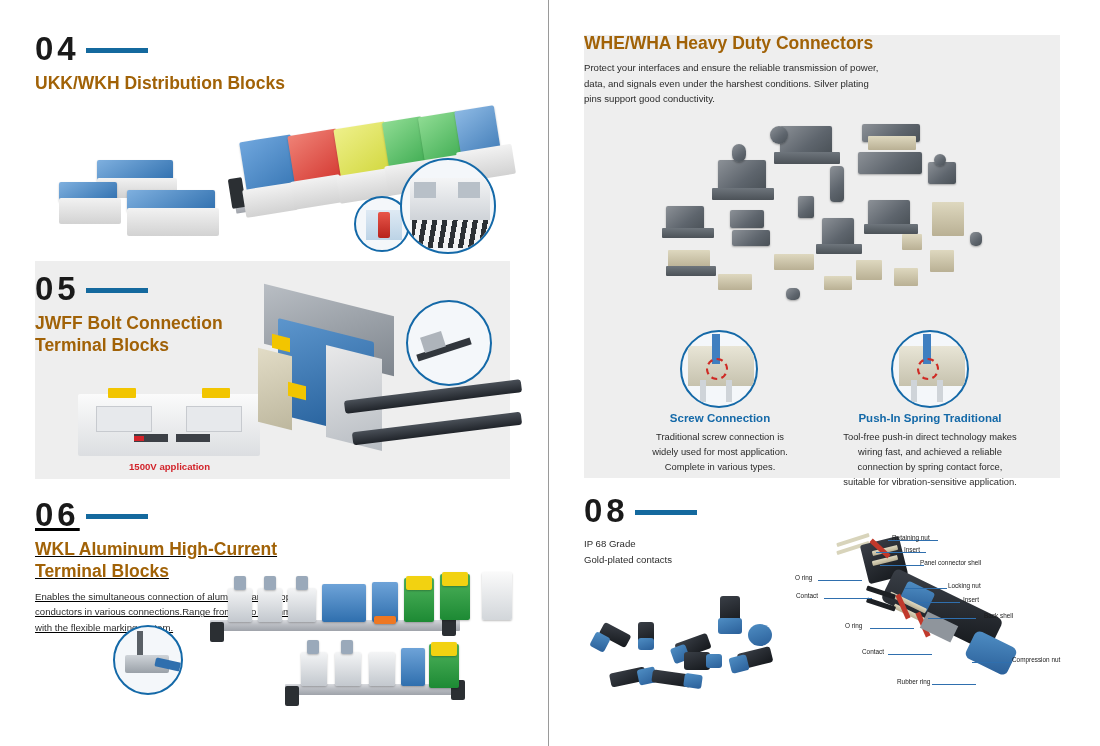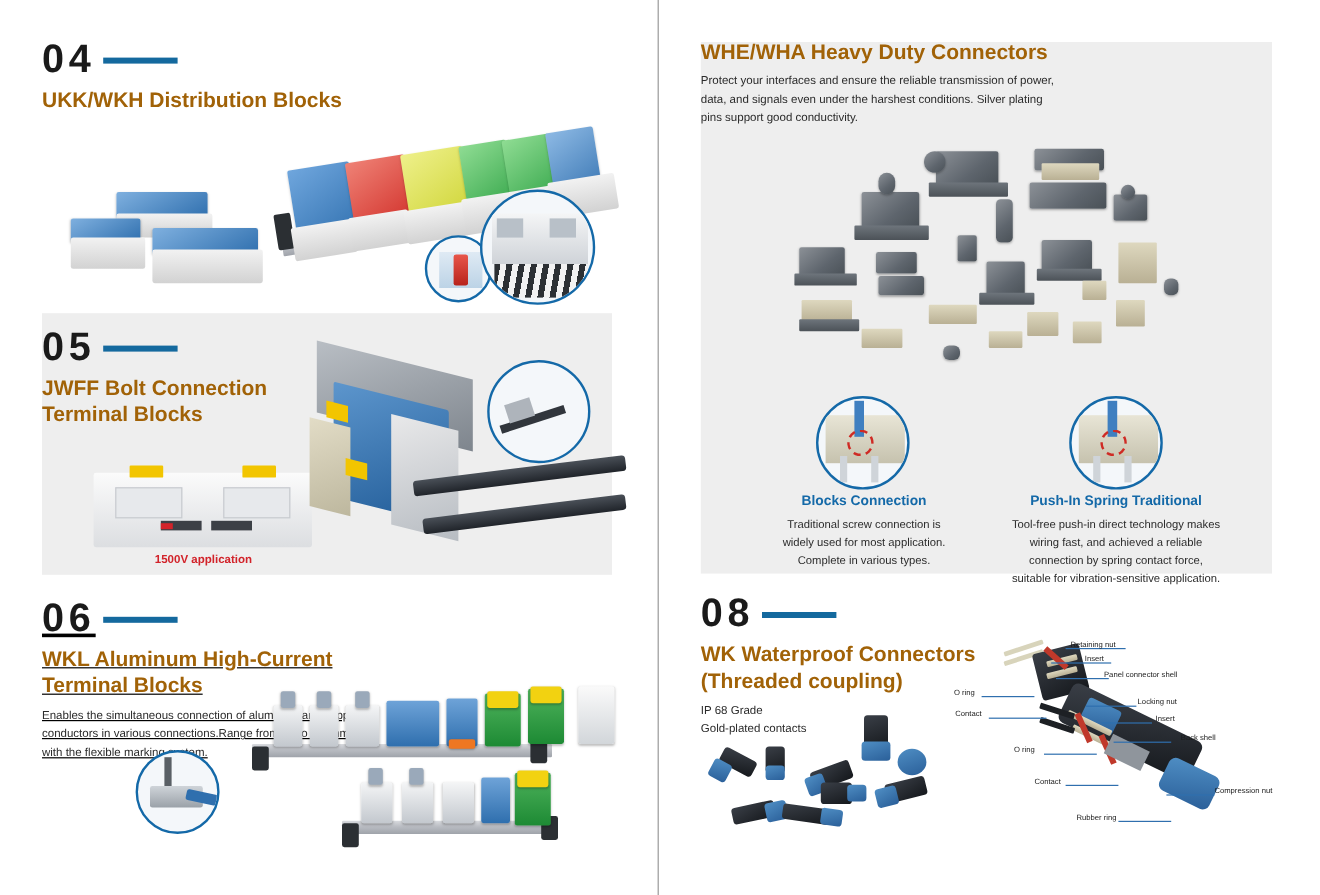--- a/index.html
+++ b/index.html
@@ -288,21 +288,21 @@
   </div>
 
   <div style="position:absolute; left:640px; top:330px; width:160px;">
     <div class="circ" style="left:40px; top:0px; width:78px; height:78px;">
       <div style="position:absolute;left:6px;top:14px;width:66px;height:40px;background:linear-gradient(#e8e5d6,#c6c2ae);"></div>
       <div style="position:absolute;left:30px;top:2px;width:8px;height:30px;background:#3f7fc0;"></div>
       <div style="position:absolute;left:24px;top:26px;width:22px;height:22px;border:2px dashed #cf2a24;border-radius:50%;"></div>
       <div style="position:absolute;left:18px;top:48px;width:6px;height:22px;background:#cfd4d9;"></div>
       <div style="position:absolute;left:44px;top:48px;width:6px;height:22px;background:#cfd4d9;"></div>
     </div>
-    <div class="callout-title" style="top:82px; left:0;">Blocks Connection</div>
+    <div class="callout-title" style="top:82px; left:0;">Screw Connection</div>
     <div class="callout-body" style="top:100px; left:0; width:160px;">Traditional screw connection is
 widely used for most application.
 Complete in various types.</div>
   </div>
 
   <div style="position:absolute; left:828px; top:330px; width:204px;">
     <div class="circ" style="left:63px; top:0px; width:78px; height:78px;">
       <div style="position:absolute;left:6px;top:14px;width:66px;height:40px;background:linear-gradient(#e8e5d6,#c6c2ae);"></div>
       <div style="position:absolute;left:30px;top:2px;width:8px;height:30px;background:#3f7fc0;"></div>
       <div style="position:absolute;left:24px;top:26px;width:22px;height:22px;border:2px dashed #cf2a24;border-radius:50%;"></div>
@@ -314,22 +314,20 @@
 wiring fast, and achieved a reliable
 connection by spring contact force,
 suitable for vibration-sensitive application.</div>
   </div>
 
   <div class="sec" style="left:584px; top:490px; width:300px;">
     <div class="sec-numline">
       <span class="sec-num">08</span>
       <span class="sec-rule"></span>
     </div>
-    <div class="sec-title">WK Waterproof Connectors
-(Threaded coupling)</div>
     <div class="sec-desc">IP 68 Grade
 Gold-plated contacts</div>
   </div>
 
   <div class="photo" style="left:580px; top:588px; width:200px; height:112px;">
     <div class="wpbody" style="left:96px; top:50px; width:34px; height:16px; transform:rotate(-20deg);"></div>
     <div class="wpring" style="left:92px; top:58px; width:16px; height:16px; transform:rotate(-20deg);"></div>
     <div class="wpbody" style="left:20px; top:40px; width:30px; height:14px; transform:rotate(28deg);"></div>
     <div class="wpring" style="left:12px; top:46px; width:16px; height:16px; transform:rotate(28deg);"></div>
     <div class="wpbody" style="left:58px; top:34px; width:16px; height:22px;"></div>

